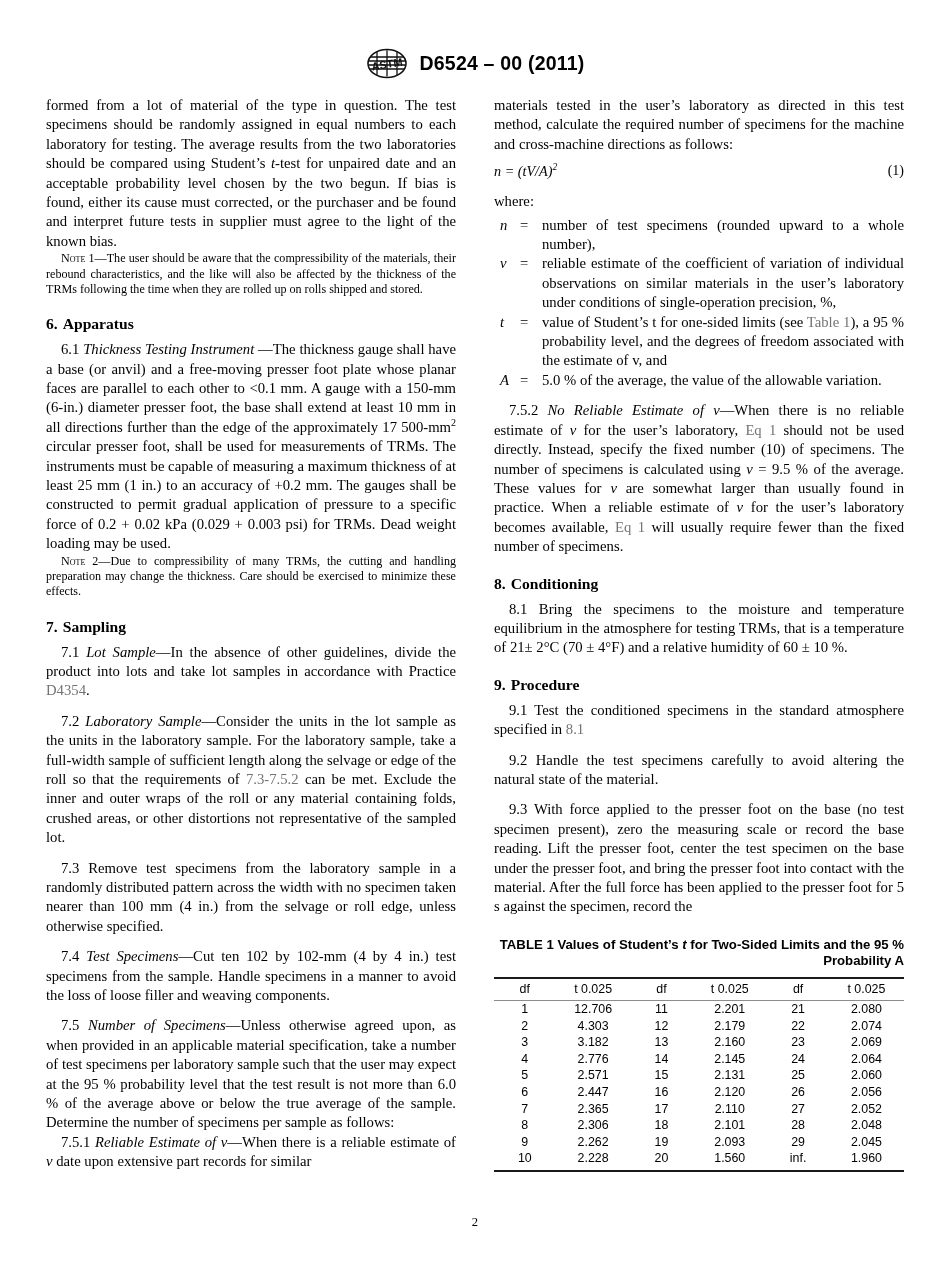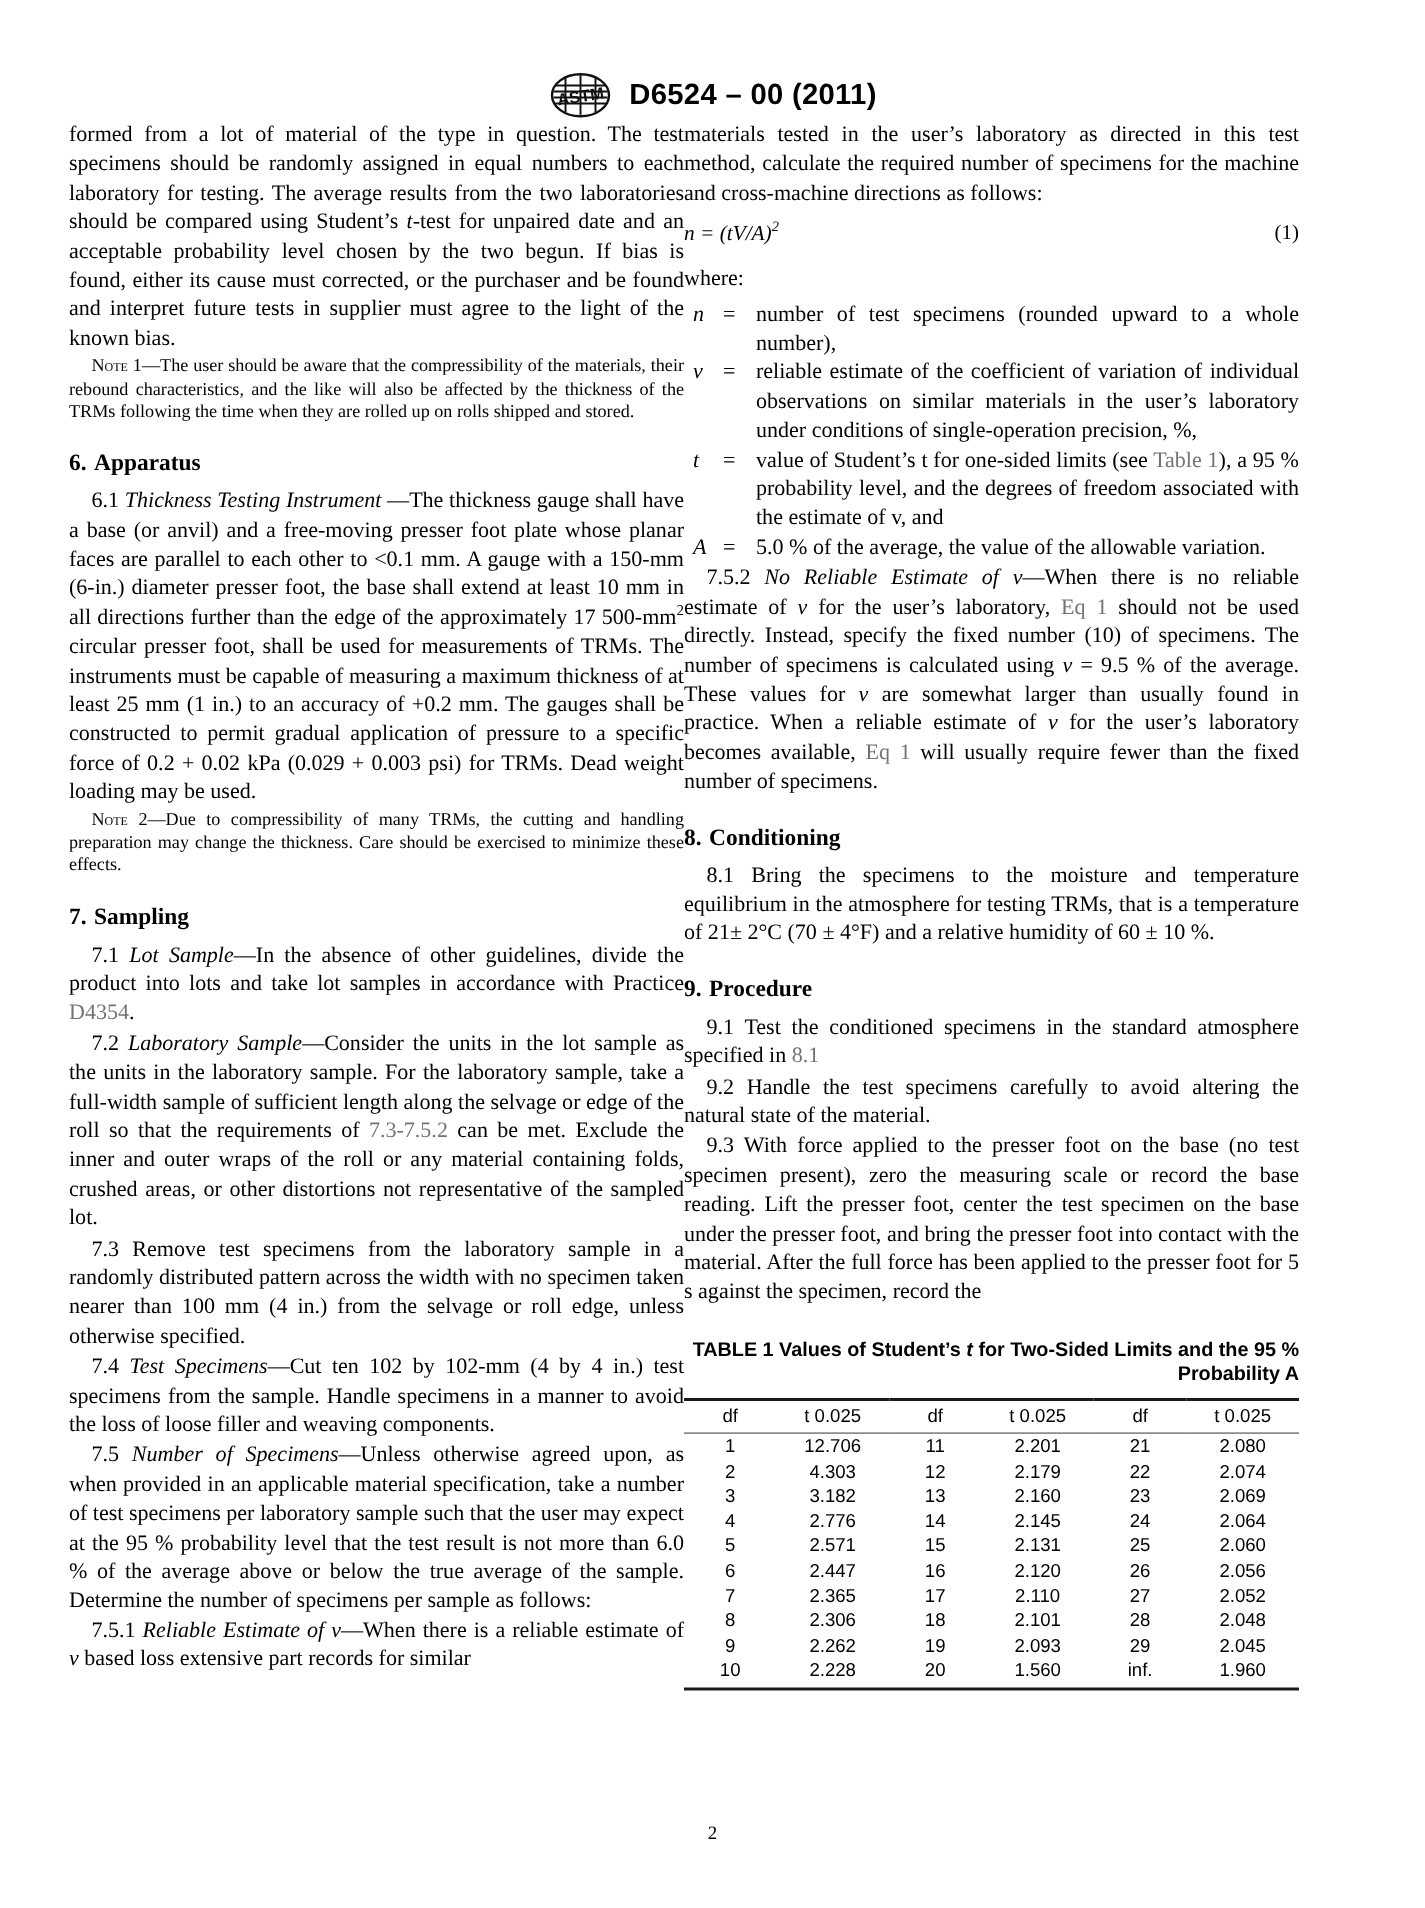--- a/index.html
+++ b/index.html
@@ -41,40 +41,41 @@
     font-family: "Liberation Sans", "DejaVu Sans", sans-serif;
     font-weight: bold;
     font-size: 19.5px;
     letter-spacing: 0.2px;
     white-space: nowrap;
   }
 
   
   .columns {
     position: absolute;
-    top: 81px;
+    top: 96px;
     left: 46px;
     width: 858px;
     display: flex;
+    gap: 38px;
   }
   .col {
     width: 410px;
   }
 
   p.body {
     margin: 0 0 0 0;
     font-size: 14.7px;
     line-height: 19.4px;
     text-align: justify;
     text-justify: inter-word;
     text-indent: 15px;
     hyphens: none;
   }
   p.body.noindent { text-indent: 0; }
-  p.gap { margin-top: 1px; }
+  p.gap { margin-top: 11px; }
 
   p.note {
     margin: 0;
     font-size: 12.1px;
     line-height: 15.3px;
     text-align: justify;
     text-indent: 15px;
   }
   .note-label {
     font-variant: small-caps;
@@ -230,21 +231,21 @@
       <p class="body"><span>7.1 </span><span class="it">Lot Sample</span><span>—In the absence of other guidelines, divide the product into lots and take lot samples in accordance with Practice </span><span class="rd">D4354</span><span>.</span></p>
 
       <p class="body gap"><span>7.2 </span><span class="it">Laboratory Sample</span><span>—Consider the units in the lot sample as the units in the laboratory sample. For the laboratory sample, take a full-width sample of sufficient length along the selvage or edge of the roll so that the requirements of </span><span class="rd">7.3-7.5.2</span><span> can be met. Exclude the inner and outer wraps of the roll or any material containing folds, crushed areas, or other distortions not representative of the sampled lot.</span></p>
 
       <p class="body gap">7.3 Remove test specimens from the laboratory sample in a randomly distributed pattern across the width with no specimen taken nearer than 100 mm (4 in.) from the selvage or roll edge, unless otherwise specified.</p>
 
       <p class="body gap"><span>7.4 </span><span class="it">Test Specimens</span><span>—Cut ten 102 by 102-mm (4 by 4 in.) test specimens from the sample. Handle specimens in a manner to avoid the loss of loose filler and weaving components.</span></p>
 
       <p class="body gap"><span>7.5 </span><span class="it">Number of Specimens</span><span>—Unless otherwise agreed upon, as when provided in an applicable material specification, take a number of test specimens per laboratory sample such that the user may expect at the 95 % probability level that the test result is not more than 6.0 % of the average above or below the true average of the sample. Determine the number of specimens per sample as follows:</span></p>
 
-      <p class="body"><span>7.5.1 </span><span class="it">Reliable Estimate of v</span><span>—When there is a reliable estimate of </span><span class="it">v</span><span> based loss extensive part records for similar</span></p>
+      <p class="body"><span>7.5.1 </span><span class="it">Reliable Estimate of v</span><span>—When there is a reliable estimate of </span><span class="it">v</span><span> date upon extensive part records for similar</span></p>
 
     </div>
 
     <div class="col">
 
       <p class="body noindent">materials tested in the user’s laboratory as directed in this test method, calculate the required number of specimens for the machine and cross-machine directions as follows:</p>
 
       <div class="equation-row">
         <div class="equation"><span>n = (tV/A)</span><span class="sup">2</span></div>
         <div class="eq-num">(1)</div>

